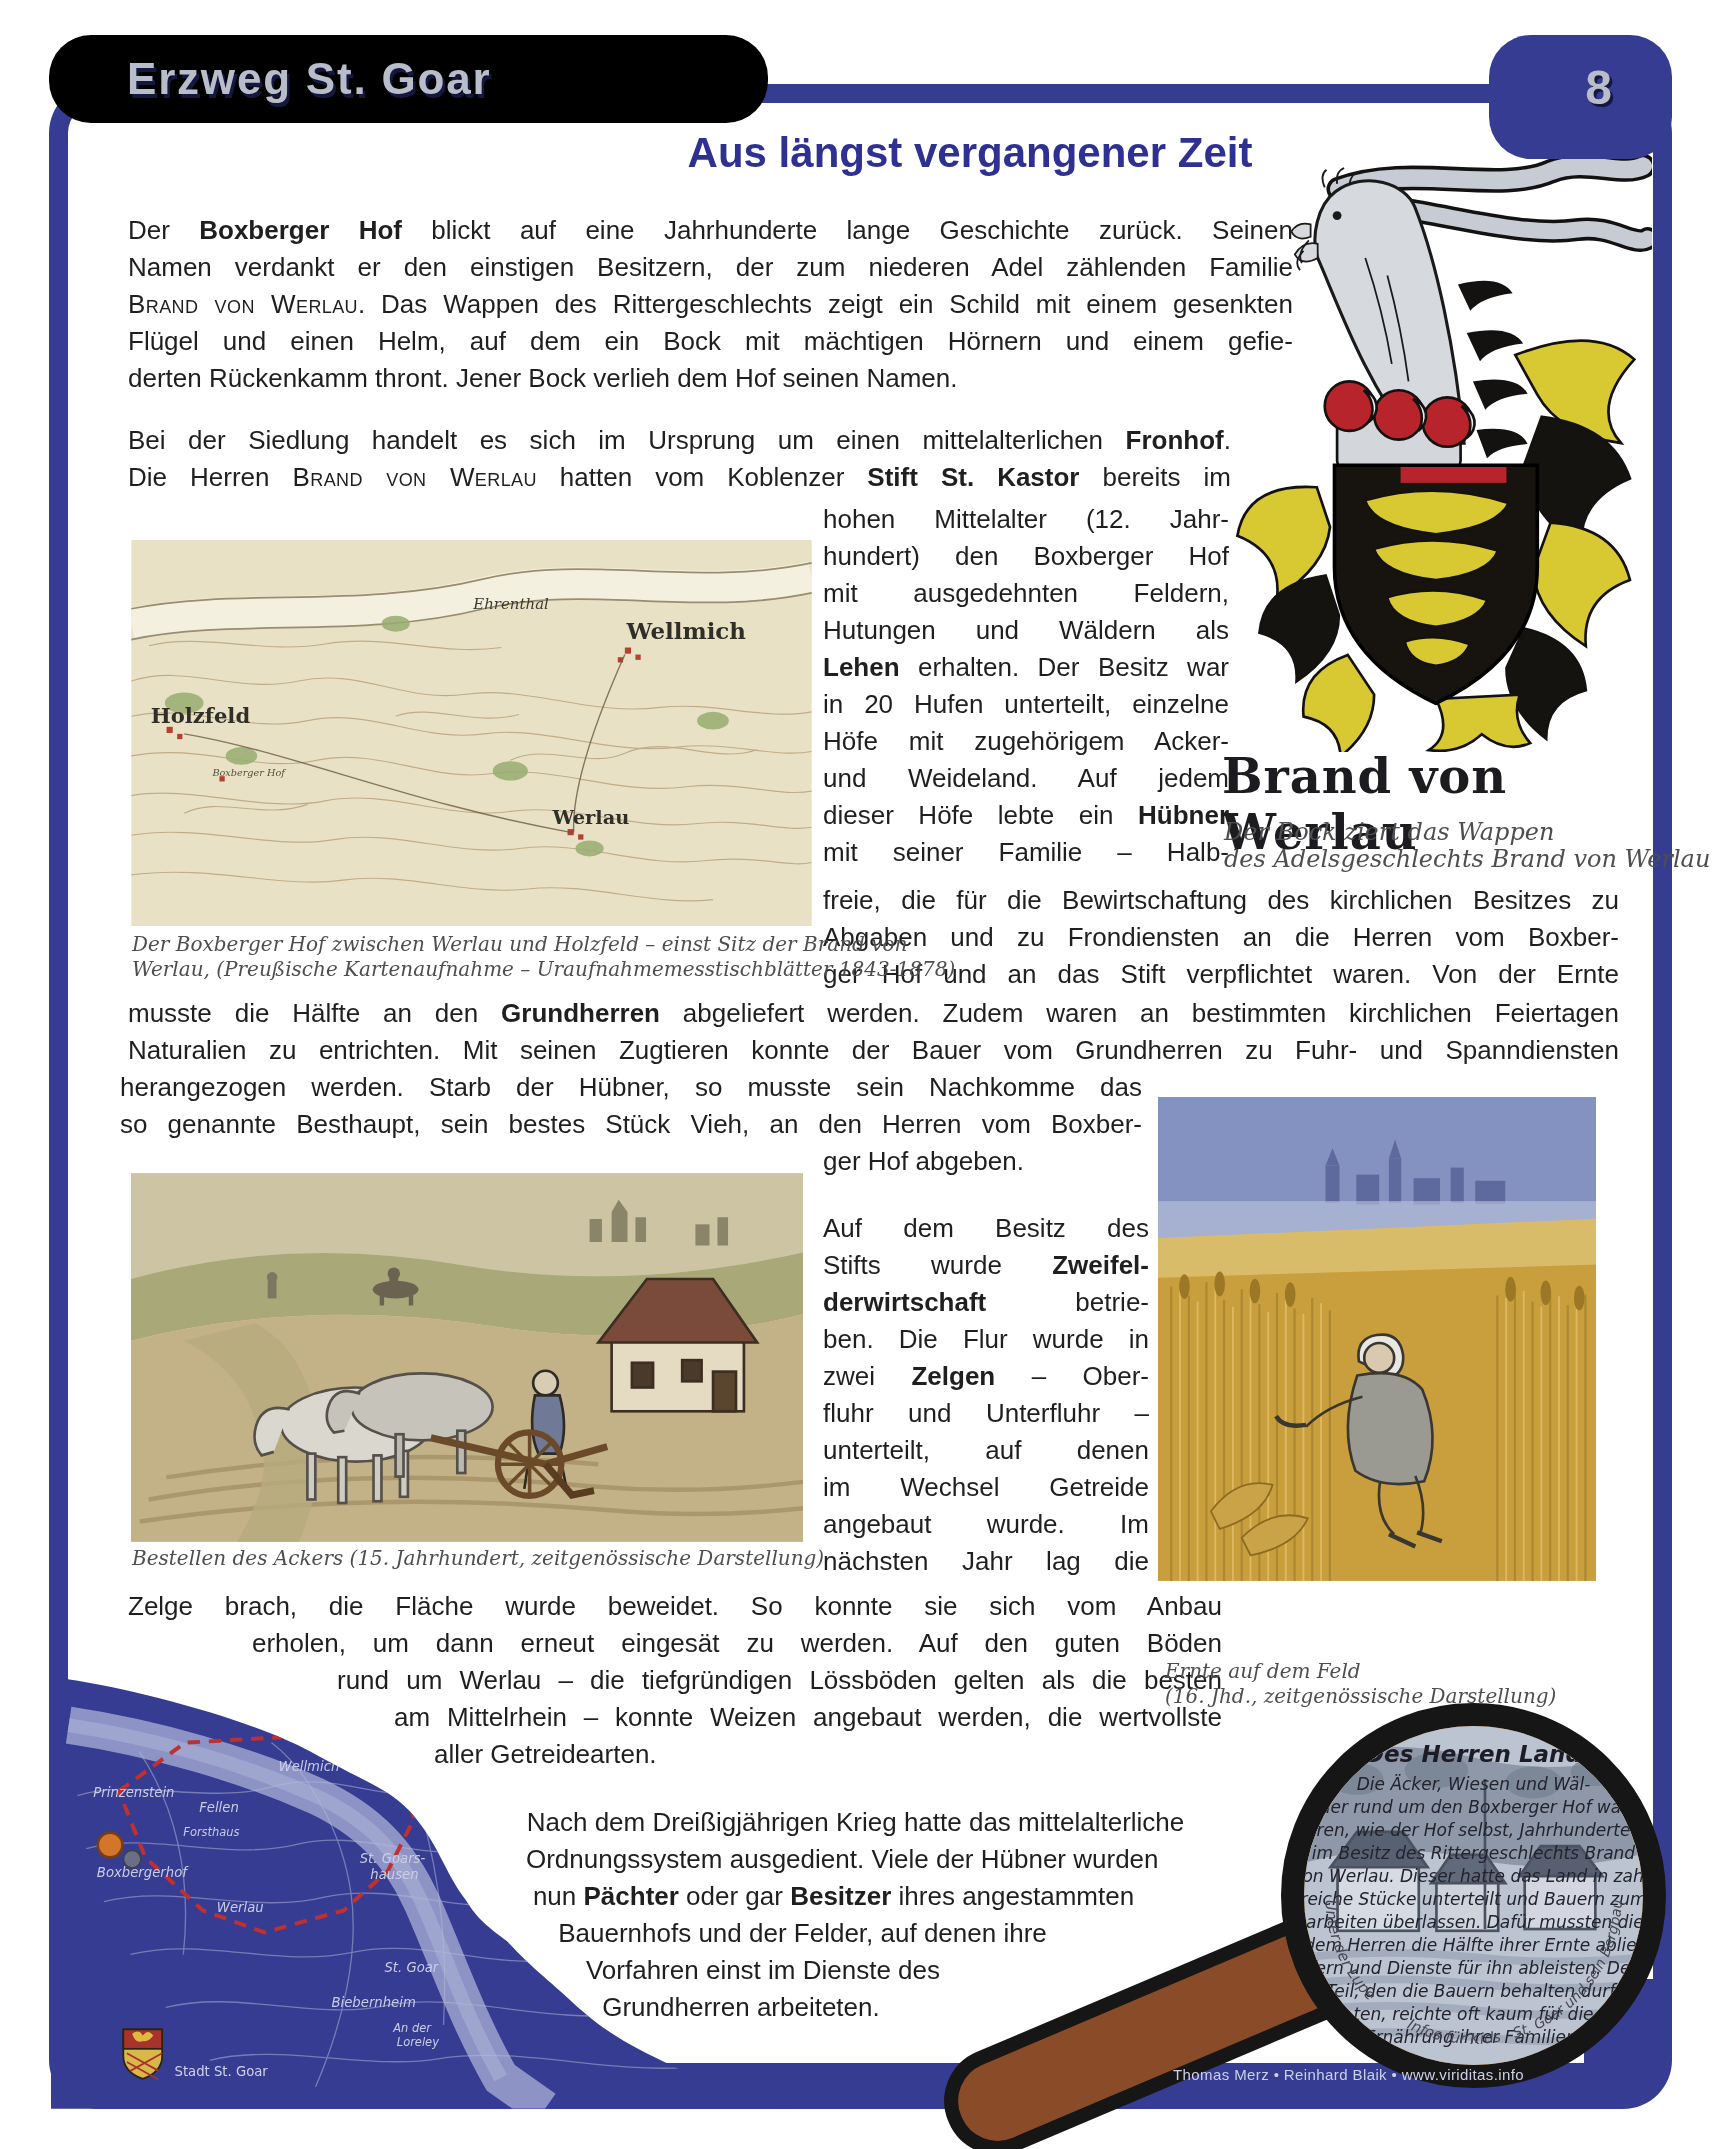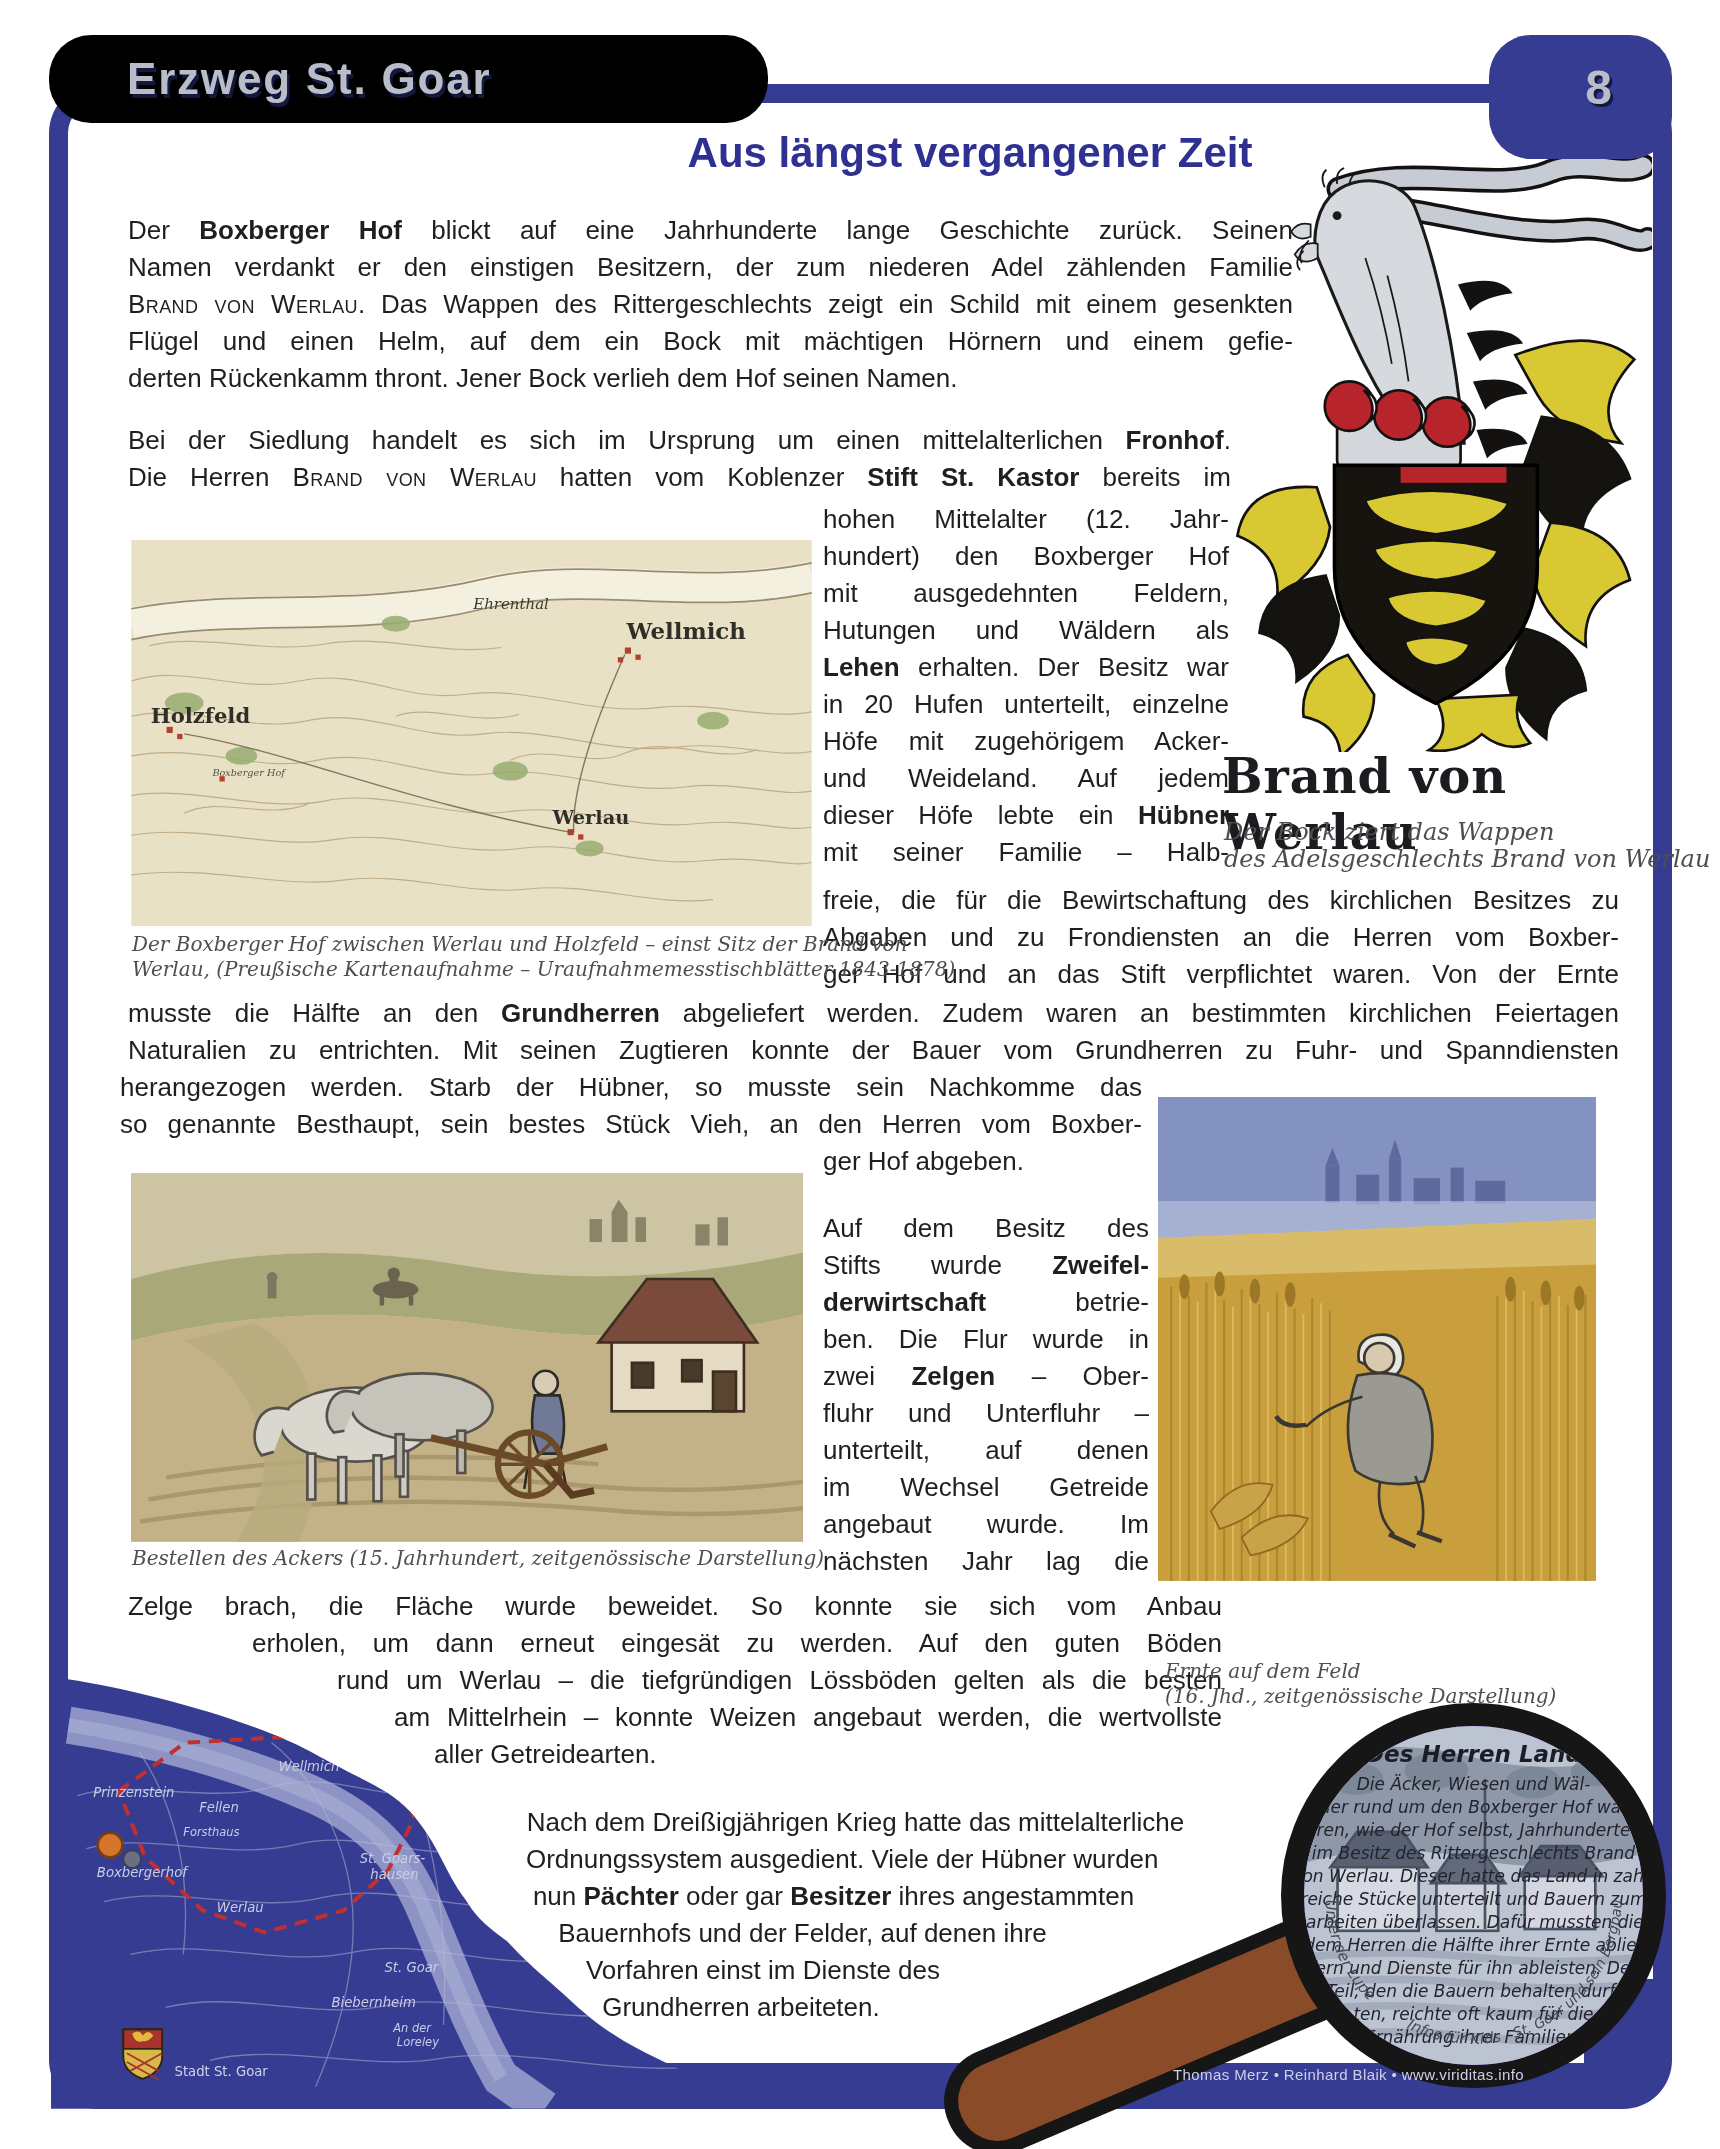--- a/index.html
+++ b/index.html
@@ -50,21 +50,21 @@
   .imgbox{position:absolute;z-index:2;}
   .map-top{left:131px;top:540px;width:681px;height:386px;}
   .coa{left:1233px;top:152px;width:419px;height:600px;}
   .plow{left:131px;top:1173px;width:672px;height:369px;}
   .harvest{left:1158px;top:1097px;width:438px;height:484px;}
   .blob{left:51px;top:1672px;width:935px;height:437px;z-index:2;}
   
   .handle{position:absolute;left:931px;top:1982px;width:415px;height:79px;background:#8a4b28;
        border:14px solid #161616;border-radius:53px;transform:rotate(-23deg);z-index:5;}
   .lens{position:absolute;left:1281px;top:1703px;width:385px;height:385px;box-sizing:border-box;
-       border:23px solid #161616;border-radius:50%;overflow:hidden;z-index:6;background:#8b5cf6;}
+       border:23px solid #161616;border-radius:50%;overflow:hidden;z-index:6;background:#a16207;}
   .lens-photo{position:absolute;inset:0;}
   .lens-text{position:absolute;inset:0;display:flex;flex-direction:column;align-items:center;
        justify-content:center;z-index:2;font-family:"DejaVu Sans",sans-serif;font-style:italic;
        color:#23232e;font-size:17px;line-height:23px;text-align:center;}
   .lens-head{font-weight:bold;font-size:23px;margin-bottom:7px;color:#1c1c26;}
   .lens-text .tline{white-space:nowrap;}
   .rim{position:absolute;left:1281px;top:1703px;width:385px;height:385px;z-index:7;pointer-events:none;}
 </style>
 </head>
 <body>

